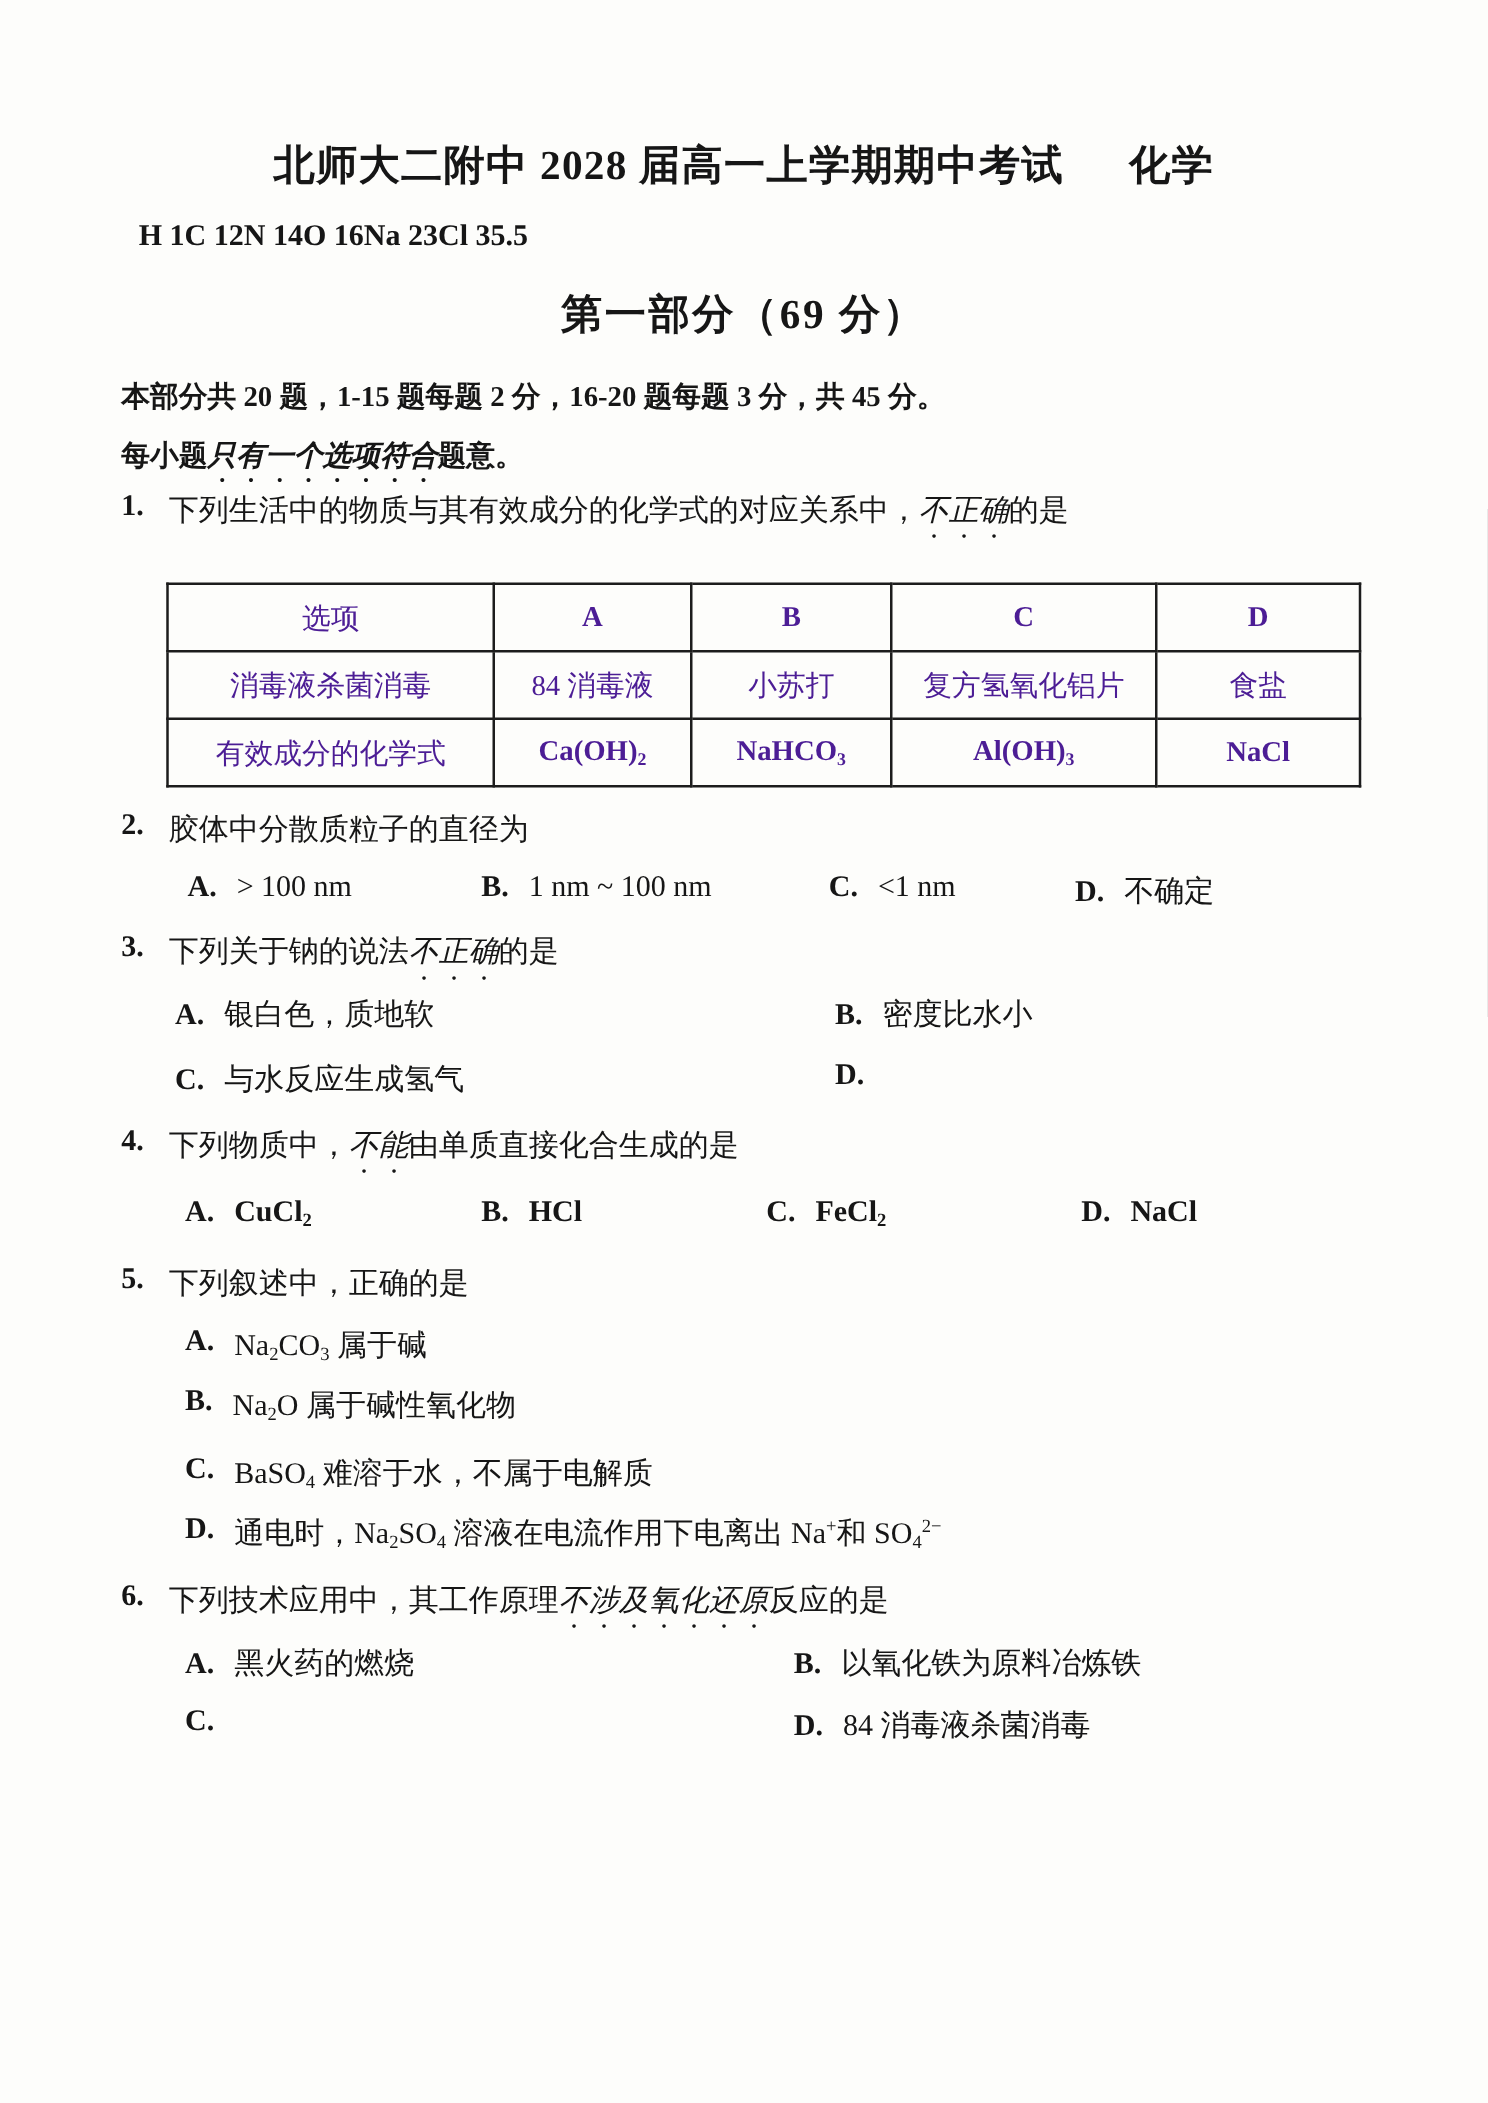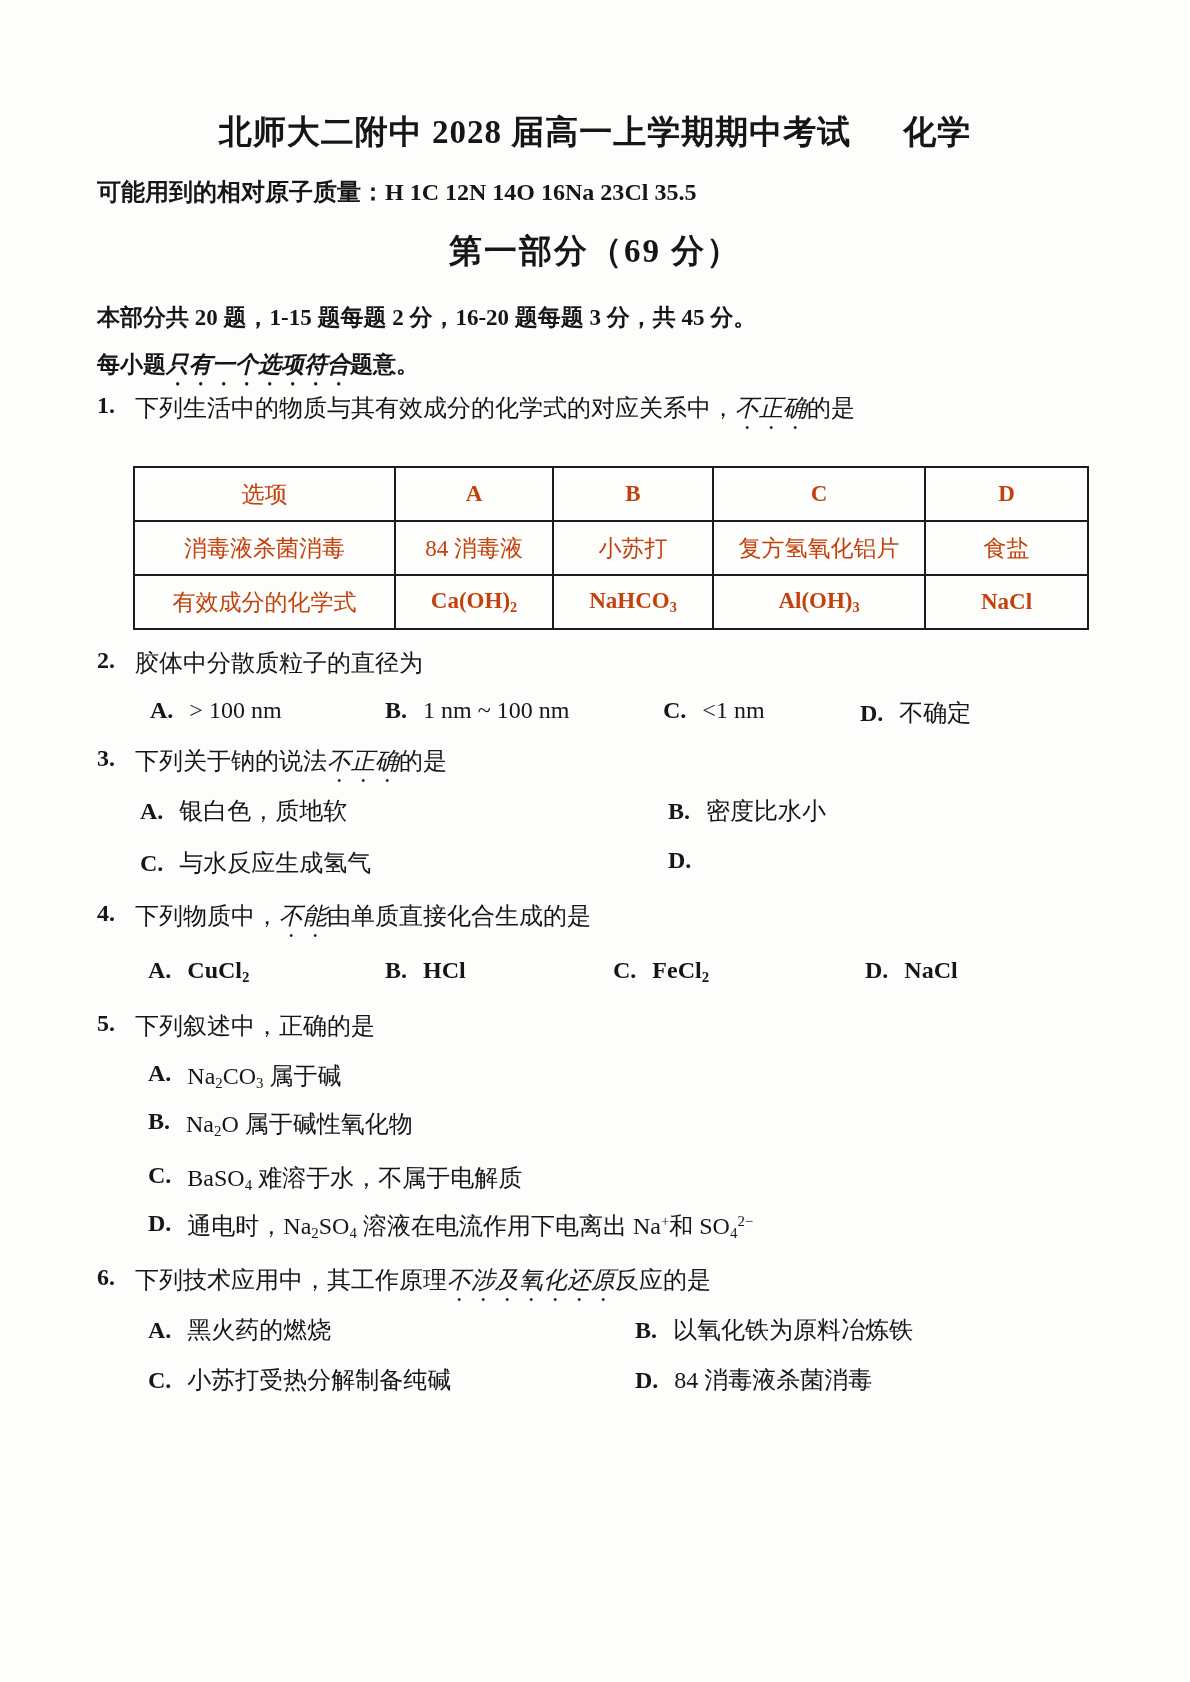--- a/index.html
+++ b/index.html
@@ -40,21 +40,21 @@
   .emph{
     -webkit-text-emphasis:filled dot #161616;
     -webkit-text-emphasis-position:under right;
     text-emphasis:filled dot #161616;
     text-emphasis-position:under right;
     font-style:italic;
   }
 
   
   .qtable{position:absolute;left:133px;top:466px;width:954px;border-collapse:collapse;table-layout:fixed;
-          font-size:23px;text-align:center;color:#c2410c;}
+          font-size:23px;text-align:center;color:#4c1d95;}
   .qtable td{border:2.5px solid #1c1c1c;height:52px;padding:0 4px;overflow:hidden;}
   .qtable .hdr{font-weight:bold;}
   .qtable .formula{font-weight:bold;}
 
   
   .optrow{position:absolute;font-size:24px;display:flex;white-space:nowrap;}
   .optrow .cell{flex:none;display:flex;align-items:baseline;}
   .lbl{font-weight:bold;margin-right:16px;}
   .boldchem{font-weight:bold;}
 
@@ -79,21 +79,20 @@
 </head>
 <body>
 
 <div class="page">
 
   <div class="abs title">
     <span>北师大二附中 2028 届高一上学期期中考试</span><span class="subject">化学</span>
   </div>
 
   <div class="abs masses">
-    <span>可能用到的相对原子质量：</span>
     <span class="item">H 1</span>
     <span class="item">C 12</span>
     <span class="item">N 14</span>
     <span class="item">O 16</span>
     <span class="item">Na 23</span>
     <span class="item">Cl 35.5</span>
   </div>
 
   <div class="abs heading">第一部分（69 分）</div>
 
@@ -249,21 +248,20 @@
         <span>黑火药的燃烧</span>
       </span>
     <span class="cell">
         <span class="lbl">B.</span>
         <span>以氧化铁为原料冶炼铁</span>
       </span>
   </div>
   <div class="optrow" id="q6cd">
     <span class="cell c1">
         <span class="lbl">C.</span>
-        <span>小苏打受热分解制备纯碱</span>
       </span>
     <span class="cell">
         <span class="lbl">D.</span>
         <span>84 消毒液杀菌消毒</span>
       </span>
   </div>
 
 </div>
 
 </body></html>

